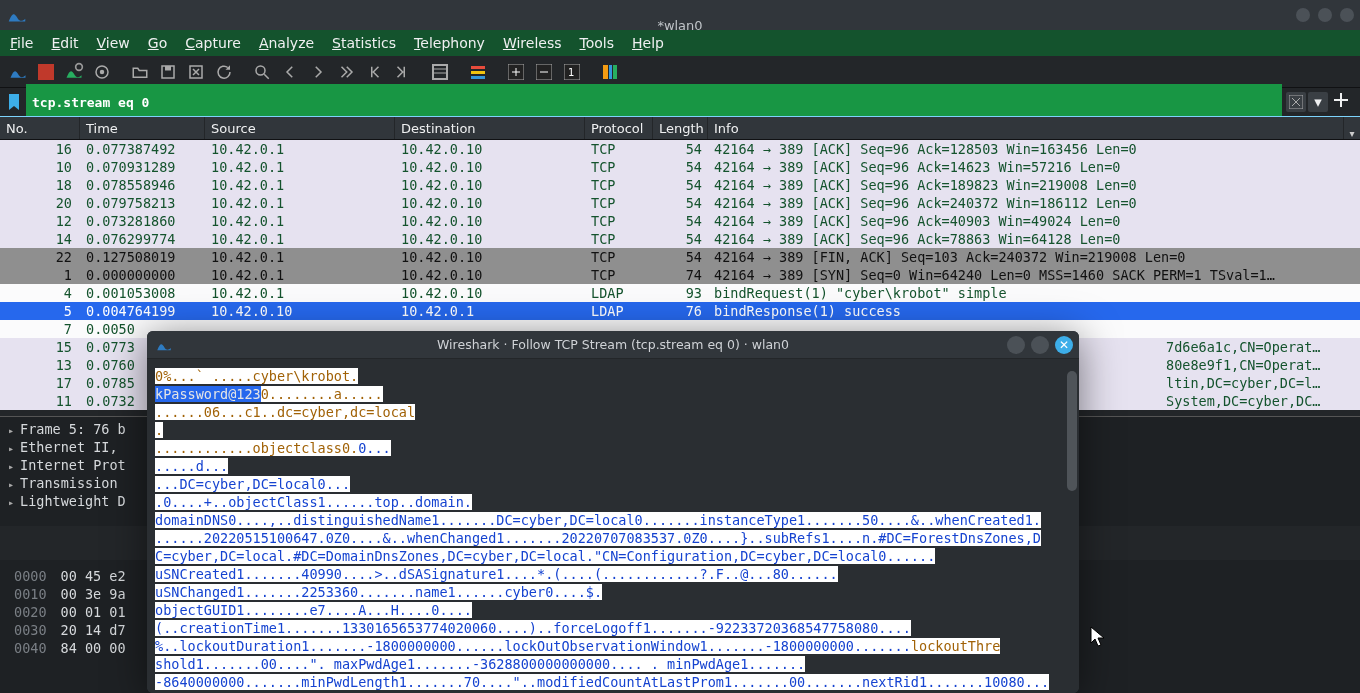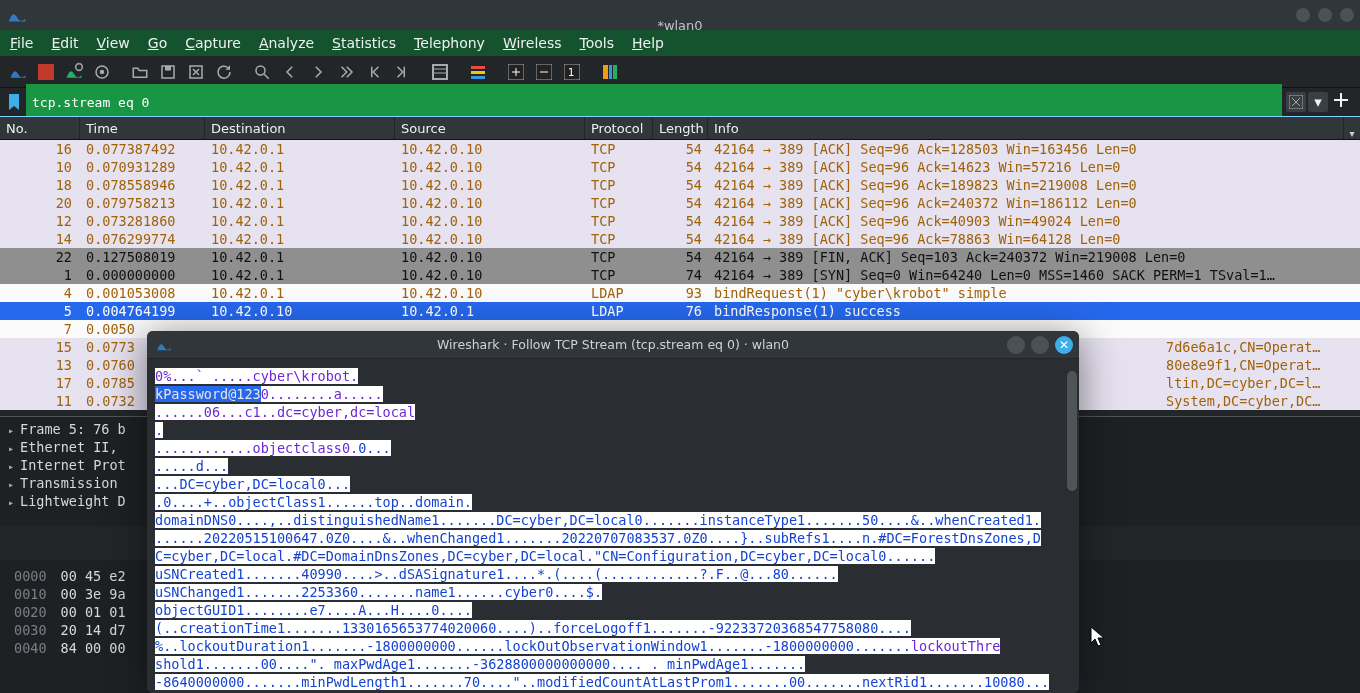--- a/index.html
+++ b/index.html
@@ -39,21 +39,21 @@
   .toolbar .sep { width:6px; }
   
   .filterbar {
     height: 28px; display:flex; align-items:center; gap:4px;
     padding: 2px 6px; background:#232629;
   }
   .filterbar .bookmark { width:16px; height:16px; display:flex; align-items:center; justify-content:center; }
   .filterbar input {
     flex:1; height:37px; background:#189644; border:none;
     color:#fff; padding:0 6px;
-    font-family: "DejaVu Sans Mono", monospace; font-size:13px;
+    font-family: "DejaVu Sans Mono", monospace; font-size:13px;font-weight:bold;
   }
   .filterbar .endcap { display:flex; gap:2px; align-items:center; }
   .filterbar .endcap .cap { width:20px; height:20px; background:#3a3f44; border-radius:2px; display:flex; align-items:center; justify-content:center; font-size:15px; }
   
   .packetlist { position:relative; }
   .columns {
     height: 24px; background:#31363b; display:flex; align-items:flex-end;
     border-top:1px solid #7dd3fc; border-bottom:1px solid #101113;
   }
   .columns .col { padding:0 6px; font-size:13px; border-right:1px solid #232629; height:100%; display:flex; align-items:center; }
@@ -62,21 +62,21 @@
   .cTime { width: 125px; }
   .cSrc  { width: 190px; }
   .cDst  { width: 190px; }
   .cProto{ width: 68px; }
   .cLen  { width: 55px; }
   .cInfo { flex:1; min-width:0; }
   .columns .dropdown { width:16px; text-align:center; font-size:10px; color:#ccc; }
   .rows { background:#e6e2f0; }
   .row {
     height: 18px; display:flex; align-items:center;
-    background:#e6e2f0; color:#a16207;
+    background:#e6e2f0; color:#14532d;
     font-family: "DejaVu Sans Mono", monospace; font-size:13.5px;
     position:relative;
     white-space: nowrap;
   }
   .row .cell { padding:0 6px; overflow:hidden; }
   .row.gray { background:#8f8f8f; color:#111; }
   .row.sel  { background:#2668ed; color:#fff; }
   .row.white { background:#fbfbfc; }
   .row .cNo { text-align:right; padding-right:8px; justify-content:flex-end; }
   .row .cInfo { flex:1; overflow:hidden; }
@@ -115,21 +115,21 @@
   .dialog .dicons .close { background:#3daee9; color:#fff; display:flex; align-items:center; justify-content:center; font-size:12px; }
   .dialog .dlogo { position:absolute; left:8px; top:5px; width:18px; height:18px; }
   .dialog .dbody {
     flex:1; overflow:auto; background:#2a2e32; padding:8px;
   }
   .dialog .dbody .stream {
     background:#2a2e32;
     font-family:"DejaVu Sans Mono", monospace; font-size:13.5px;
     line-height: 18px;
   }
-  .dialog .stream span.req { background:#ffffff; color:#6d28d9; }
+  .dialog .stream span.req { background:#ffffff; color:#a16207; }
   .dialog .stream span.reqhl { background:#2668ed; color:#e5e5e5; }
   .dialog .stream span.res { background:#ffffff; color:#1543d0; }
   .dialog .sb { position:absolute; right:2px; top:40px; width:10px; height:120px; background:#4f5459; border-radius:5px; }
   
   svg { display:block; }
   .cursor-arrow { position:absolute; left:1090px; top:626px; pointer-events:none; }
 </style>
 </head>
 <body>
 
@@ -303,22 +303,22 @@
       <svg width="18" height="18">
         <path stroke="#eff0f1" stroke-width="2" d="M9 2v14M2 9h14"></path>
       </svg>
     </div>
 </div>
 
 <div class="packetlist">
   <div class="columns">
     <div class="col cNo">No.</div>
     <div class="col cTime">Time</div>
+    <div class="col cSrc">Source</div>
     <div class="col cDst">Destination</div>
-    <div class="col cSrc">Source</div>
     <div class="col cProto">Protocol</div>
     <div class="col cLen">Length</div>
     <div class="col cInfo">Info</div>
     <div class="dropdown">▾</div>
   </div>
   <div class="rows" id="rows">
       <div class="row ">
         <div class="cell cNo">16</div>
         <div class="cell cTime">0.077387492</div>
         <div class="cell cSrc">10.42.0.1</div>

